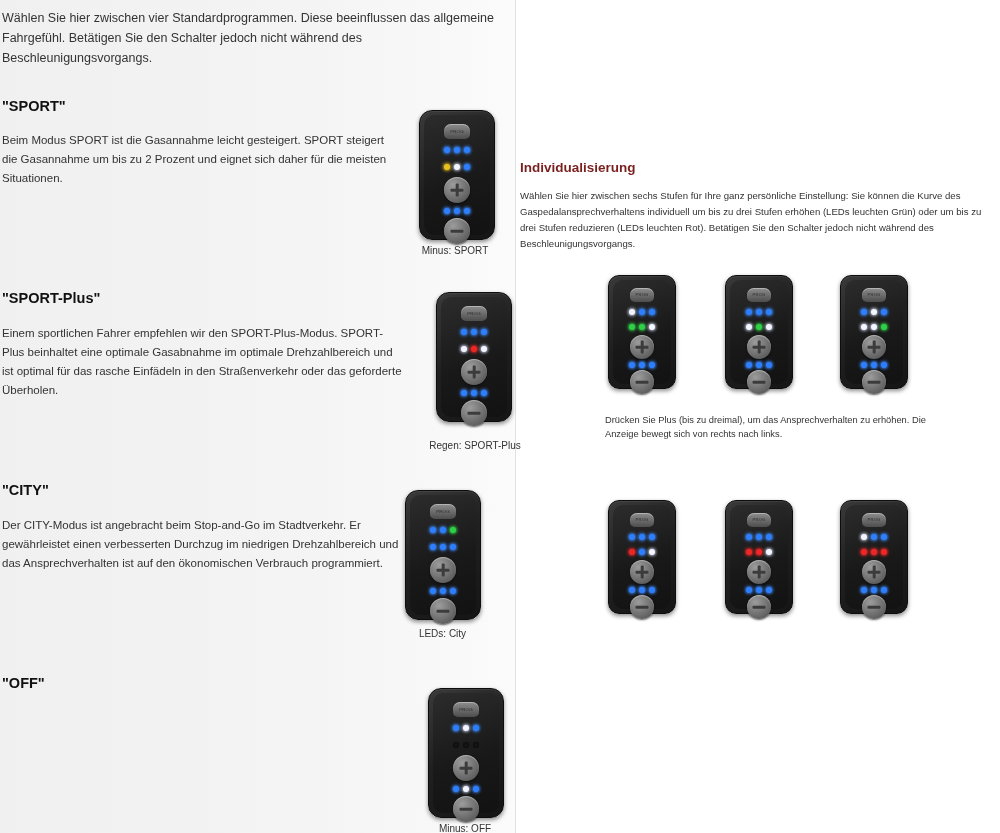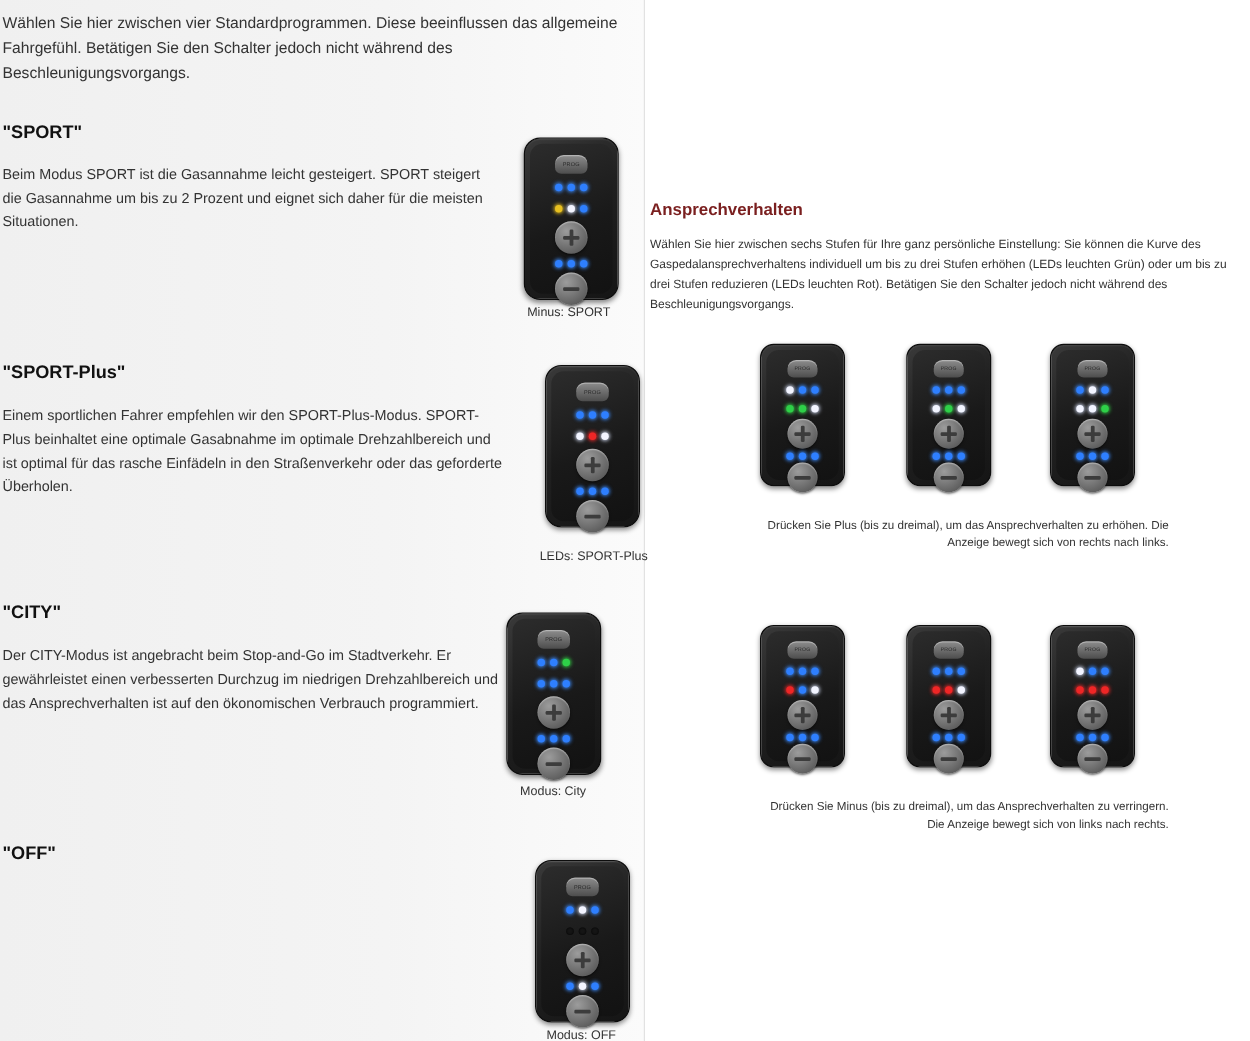--- a/index.html
+++ b/index.html
@@ -84,21 +84,21 @@
     position: absolute;
     font-size: 10px;
     color: #333;
     text-align: center;
   }
   .caption-wide {
     position: absolute;
     font-size: 9.3px;
     line-height: 14px;
     color: #333;
-    text-align: right;
+    text-align: left;
     width: 330px;
   }
 
   
   .device {
     position: absolute;
     width: 74px;
     height: 128px;
     border-radius: 13px;
     background: linear-gradient(145deg, #3a3a3a 0%, #202020 45%, #151515 100%);
@@ -257,21 +257,21 @@
       <div class="led-row" style="top:93px;">
           <span class="led blue"></span>
           <span class="led blue"></span>
           <span class="led blue"></span>
         </div>
       <div class="round-btn" style="top:103px;">
         <span class="glyph-h"></span>
       </div>
     </div>
   </div>
-  <div class="caption" style="left:395px; top:440px; width:160px;">LEDs: SPORT-Plus</div>
+  <div class="caption" style="left:395px; top:440px; width:160px;">Regen: SPORT-Plus</div>
 
   <div class="section-title" style="left:2px; top:482px;">"CITY"</div>
   <div class="section-body" style="left:2px; top:516px;">Der CITY-Modus ist angebracht beim Stop-and-Go im Stadtverkehr. Er gewährleistet einen verbesserten Durchzug im niedrigen Drehzahlbereich und das Ansprechverhalten ist auf den ökonomischen Verbrauch programmiert.</div>
   <div class="device" id="dev-city" style="left:405px; top:490px;">
     <div class="dev-inner">
       <div class="prog-btn">PROG</div>
       <div class="led-row" style="top:32px;">
           <span class="led blue"></span>
           <span class="led blue"></span>
           <span class="led green"></span>
@@ -288,21 +288,21 @@
       <div class="led-row" style="top:93px;">
           <span class="led blue"></span>
           <span class="led blue"></span>
           <span class="led blue"></span>
         </div>
       <div class="round-btn" style="top:103px;">
         <span class="glyph-h"></span>
       </div>
     </div>
   </div>
-  <div class="caption" style="left:365px; top:628px; width:155px;">Modus: City</div>
+  <div class="caption" style="left:365px; top:628px; width:155px;">LEDs: City</div>
 
   <div class="section-title" style="left:2px; top:675px;">"OFF"</div>
   <div class="device" id="dev-off" style="left:428px; top:688px;">
     <div class="dev-inner">
       <div class="prog-btn">PROG</div>
       <div class="led-row" style="top:32px;">
           <span class="led blue"></span>
           <span class="led white"></span>
           <span class="led blue"></span>
         </div>
@@ -318,24 +318,24 @@
       <div class="led-row" style="top:93px;">
           <span class="led blue"></span>
           <span class="led white"></span>
           <span class="led blue"></span>
         </div>
       <div class="round-btn" style="top:103px;">
         <span class="glyph-h"></span>
       </div>
     </div>
   </div>
-  <div class="caption" style="left:385px; top:823px; width:160px;">Modus: OFF</div>
+  <div class="caption" style="left:385px; top:823px; width:160px;">Minus: OFF</div>
 
   <div class="right-col" style="background:transparent; border-left:none;">
-    <div class="right-title">Ansprechverhalten</div>
+    <div class="right-title">Individualisierung</div>
     <div class="right-body">Wählen Sie hier zwischen sechs Stufen für Ihre ganz persönliche Einstellung: Sie können die Kurve des Gaspedalansprechverhaltens individuell um bis zu drei Stufen erhöhen (LEDs leuchten Grün) oder um bis zu drei Stufen reduzieren (LEDs leuchten Rot). Betätigen Sie den Schalter jedoch nicht während des Beschleunigungsvorgangs.</div>
   </div>
 
   <div class="device small" id="plus-dev-0" style="left:608px; top:275px;">
     <div class="dev-inner">
       <div class="prog-btn">PROG</div>
       <div class="led-row" style="top:29px;">
           <span class="led white"></span>
           <span class="led blue"></span>
           <span class="led blue"></span>
@@ -495,15 +495,14 @@
           <span class="led blue"></span>
           <span class="led blue"></span>
           <span class="led blue"></span>
         </div>
       <div class="round-btn" style="top:90px;">
         <span class="glyph-h"></span>
       </div>
     </div>
   </div>
 
-  <div class="caption-wide" style="left:605px; top:638px;">Drücken Sie Minus (bis zu dreimal), um das Ansprechverhalten zu verringern. Die Anzeige bewegt sich von links nach rechts.</div>
 
 </div>
 
 </body></html>

